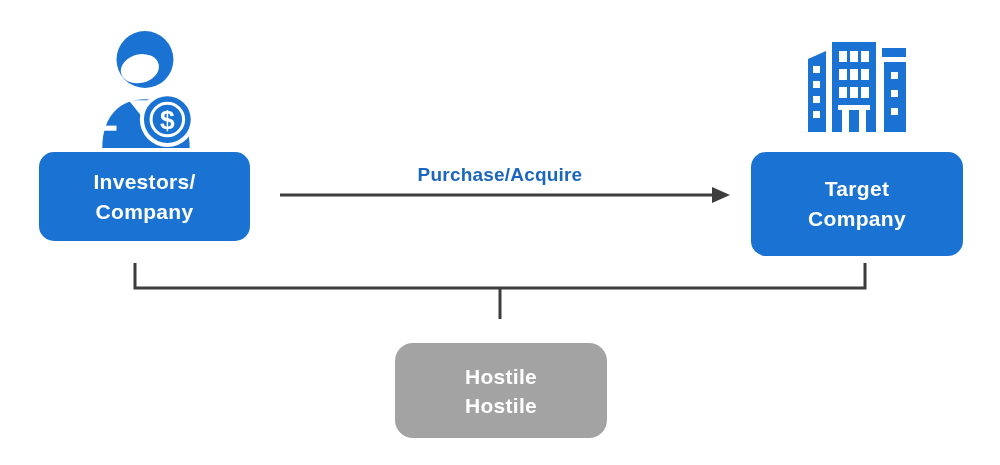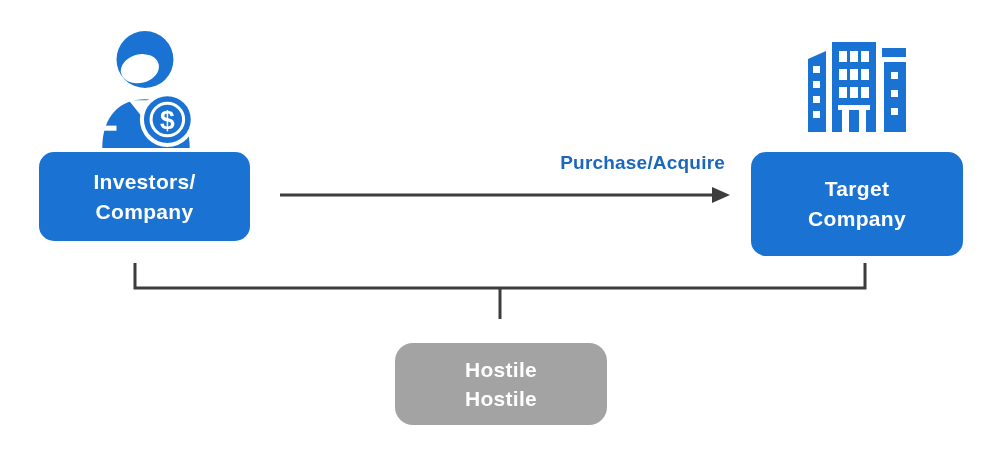--- a/index.html
+++ b/index.html
@@ -101,31 +101,31 @@
   <div class="node-box abs" style="left:39px;top:152px;width:211px;height:89px;">
     <span>Investors/</span>
     <span>Company</span>
   </div>
 
   <div class="node-box abs" style="left:751px;top:152px;width:212px;height:104px;">
     <span>Target</span>
     <span>Company</span>
   </div>
 
-  <div class="flow-label abs" style="left:275px;top:152px;text-align:right;">Purchase/Acquire</div>
+  <div class="flow-label abs" style="left:275px;top:164px;">Purchase/Acquire</div>
 
   <svg class="abs" style="left:280px;top:184px;" width="452" height="22" viewBox="0 0 452 22">
     <line class="line-stroke" x1="0" y1="11" x2="434" y2="11" stroke-width="3.2"></line>
     <polygon fill="var(--line-dark,#3d3d3d)" points="432,3 450,11 432,19"></polygon>
   </svg>
 
 
   <svg class="abs" style="left:130px;top:258px;" width="740" height="66" viewBox="0 0 740 66">
     <path class="line-stroke" d="M5,5 V30 H735 V5" fill="none" stroke-width="3"></path>
     <path class="line-stroke" d="M370,30 V61" fill="none" stroke-width="3"></path>
   </svg>
 
-  <div class="result-box abs" style="left:395px;top:343px;width:212px;height:82px;">
+  <div class="result-box abs" style="left:395px;top:343px;width:212px;height:95px;">
     <span>Hostile</span>
     <span>Hostile</span>
   </div>
 
 </div>
 
 </body></html>

